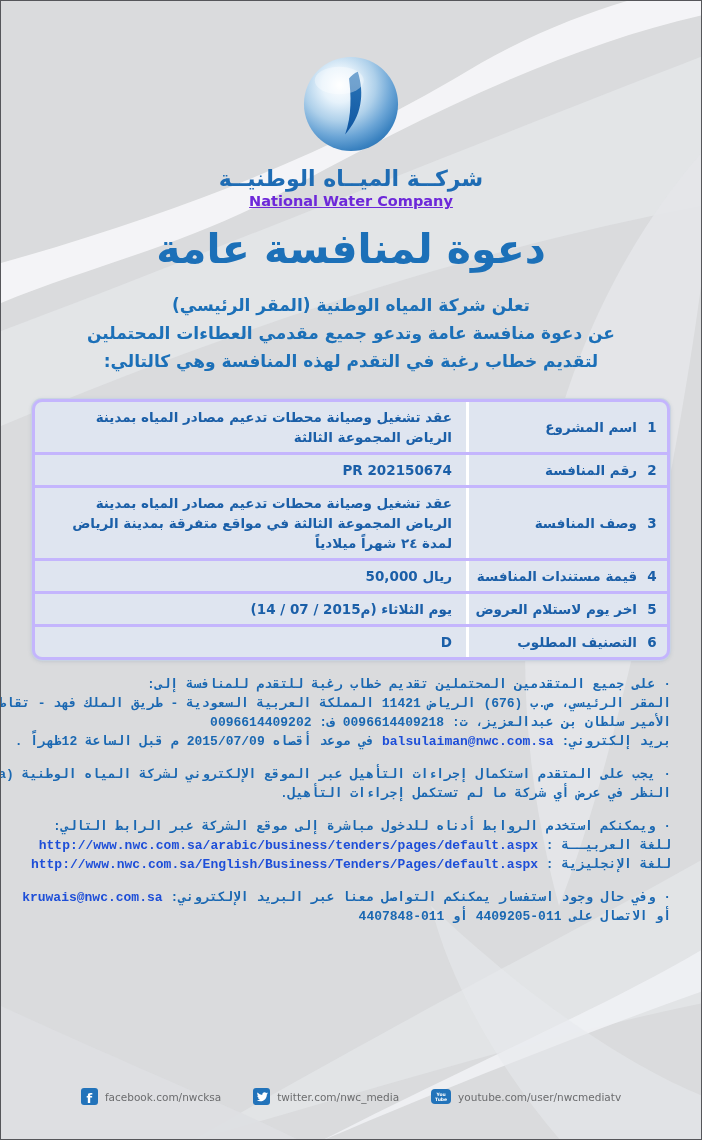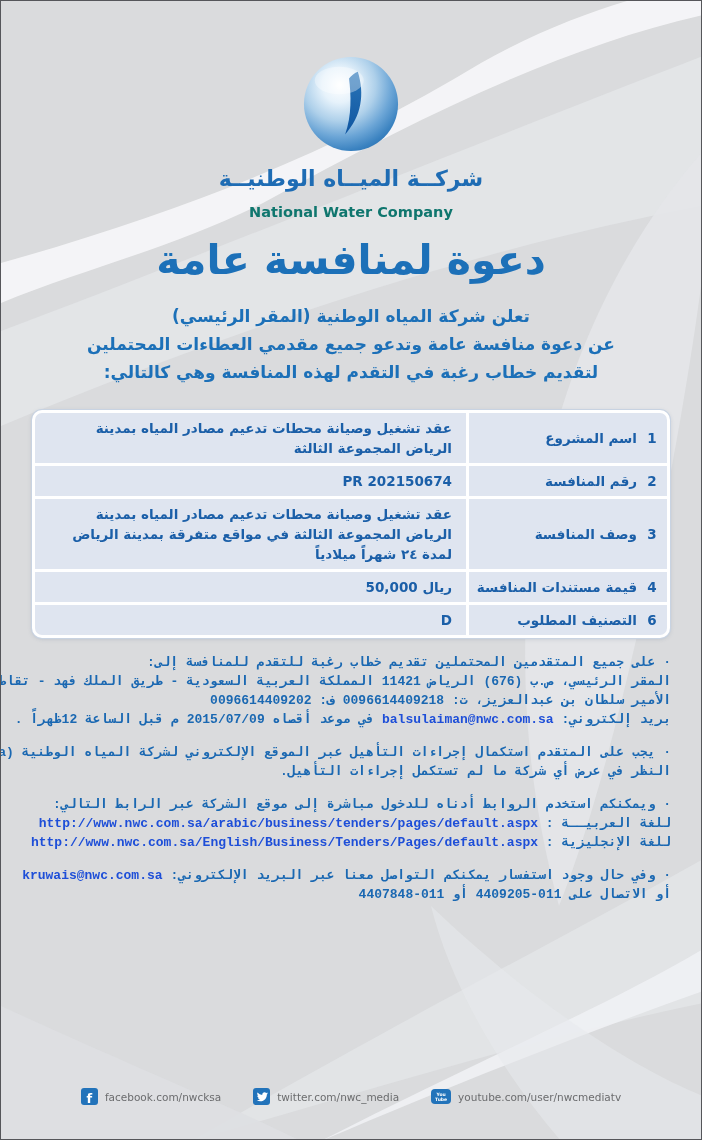--- a/index.html
+++ b/index.html
@@ -8,30 +8,30 @@
     box-sizing:border-box;border:1px solid #55565a;
     background:#dadbdd;
     font-family:"DejaVu Sans",sans-serif;
   }
   .bg-svg{position:absolute;left:0;top:0;width:702px;height:1140px;z-index:0;}
   .content{position:relative;z-index:1;width:100%;height:100%;}
 
   
   .logo-wrap{text-align:center;padding-top:54px;}
   .logo-ar{font-size:22px;font-weight:bold;color:#1e6cb4;margin-top:9px;letter-spacing:.5px;}
-  .logo-en{font-size:14.5px;font-weight:bold;color:#0f766e;margin-top:13px;}
+  .logo-en{font-size:14.5px;font-weight:bold;color:#6d28d9;margin-top:2px;text-decoration:underline;}
 
   
   .title{margin-top:16px;text-align:center;font-size:41px;font-weight:bold;color:#1c70b8;direction:rtl;}
   .intro{margin-top:18px;text-align:center;color:#1c70b8;font-size:17px;font-weight:bold;line-height:28px;direction:rtl;}
   .intro div{white-space:nowrap;}
 
   
   .tender-table{
-    width:632px;margin:24px auto 0;background:#ffffff;border-radius:10px;
+    width:632px;margin:24px auto 0;background:#c4b5fd;border-radius:10px;
     padding:3px;display:flex;flex-direction:column;gap:3px;overflow:hidden;
     box-shadow:0 0 0 1px #c8d3e2, 0 1px 4px rgba(110,125,150,.3);
   }
   .t-row{display:flex;align-items:center;background:#dfe5f0;min-height:27px;}
   .t-row:first-child{border-radius:7px 7px 0 0;}
   .t-row:last-child{border-radius:0 0 7px 7px;}
   .t-row.h-tall{min-height:45px;}
   .t-row.h-taller{min-height:64px;}
   .t-value{flex:1;direction:ltr;text-align:right;padding:5px 14px 5px 18px;
     color:#1b5fa8;font-weight:bold;font-size:13.5px;line-height:20px;}
@@ -124,20 +124,26 @@
       <div class="t-label">وصف المنافسة</div>
       <div class="t-num">3</div>
     </div>
     <div class="t-row">
       <div class="t-value">50,000 ريال</div>
       <div class="t-divider"></div>
       <div class="t-label">قيمة مستندات المنافسة</div>
       <div class="t-num">4</div>
     </div>
     <div class="t-row">
+      <div class="t-value">يوم الثلاثاء (م2015 / 07 / 14)</div>
+      <div class="t-divider"></div>
+      <div class="t-label">اخر يوم لاستلام العروض</div>
+      <div class="t-num">5</div>
+    </div>
+    <div class="t-row">
       <div class="t-value">D</div>
       <div class="t-divider"></div>
       <div class="t-label">التصنيف المطلوب</div>
       <div class="t-num">6</div>
     </div>
   </div>
 
   <div class="notes">
 
     <div class="note">

